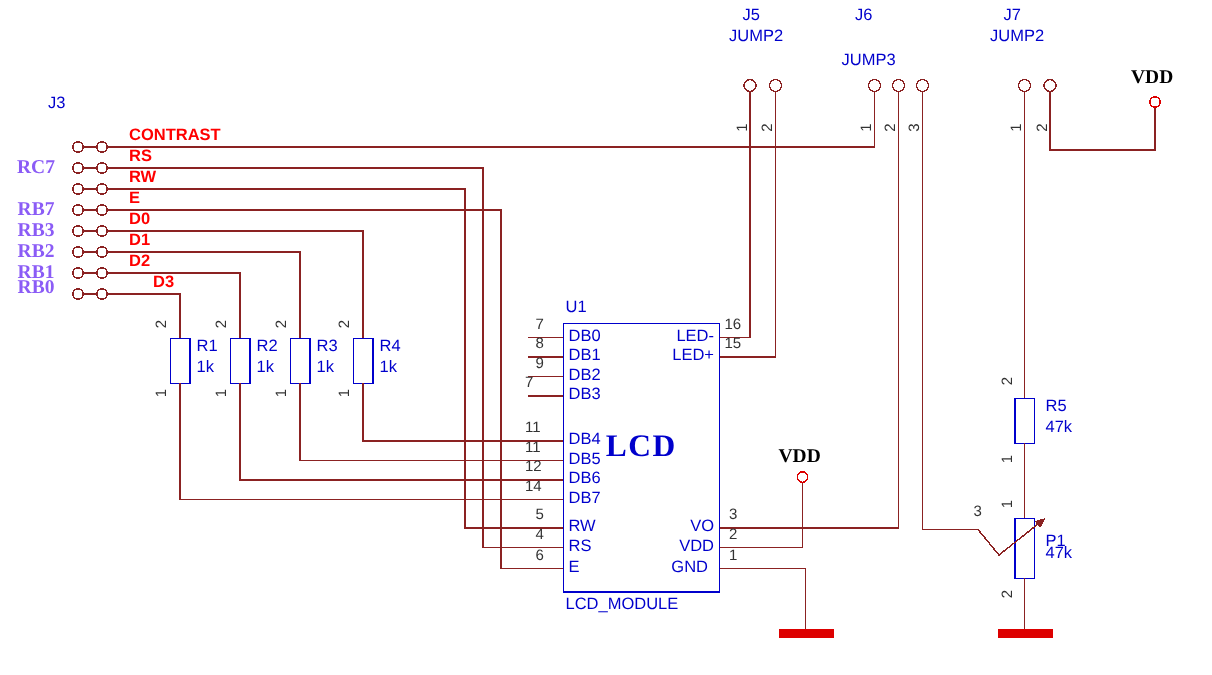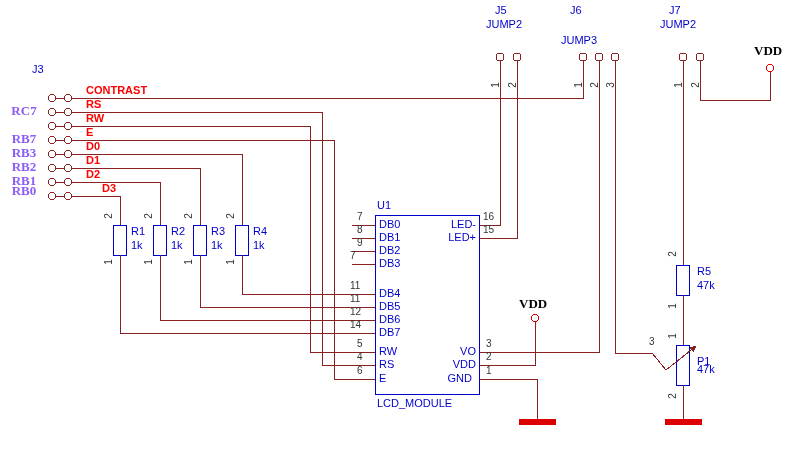--- a/index.html
+++ b/index.html
@@ -128,20 +128,21 @@
   <span class="lbl blue" style="left:211px;top:226px">R3</span>
   <span class="lbl blue" style="left:211px;top:240px">1k</span>
   <span class="lbl num rot" style="left:186px;top:211px">2</span>
   <span class="lbl num rot" style="left:186px;top:257px">1</span>
   <span class="lbl blue" style="left:253px;top:226px">R4</span>
   <span class="lbl blue" style="left:253px;top:240px">1k</span>
   <span class="lbl num rot" style="left:228px;top:211px">2</span>
   <span class="lbl num rot" style="left:228px;top:257px">1</span>
 
   <span class="lbl blue" style="left:377px;top:200px">U1</span>
+  <span class="lbl lcdname" style="left:375px;top:285px">LCD</span>
   <span class="lbl blue" style="left:377px;top:398px">LCD_MODULE</span>
 
   <span class="lbl pn" style="left:379px;top:219px">DB0</span>
   <span class="lbl pn" style="left:379px;top:232px">DB1</span>
   <span class="lbl pn" style="left:379px;top:245px">DB2</span>
   <span class="lbl pn" style="left:379px;top:258px">DB3</span>
   <span class="lbl pn" style="left:379px;top:288px">DB4</span>
   <span class="lbl pn" style="left:379px;top:301px">DB5</span>
   <span class="lbl pn" style="left:379px;top:314px">DB6</span>
   <span class="lbl pn" style="left:379px;top:327px">DB7</span>

